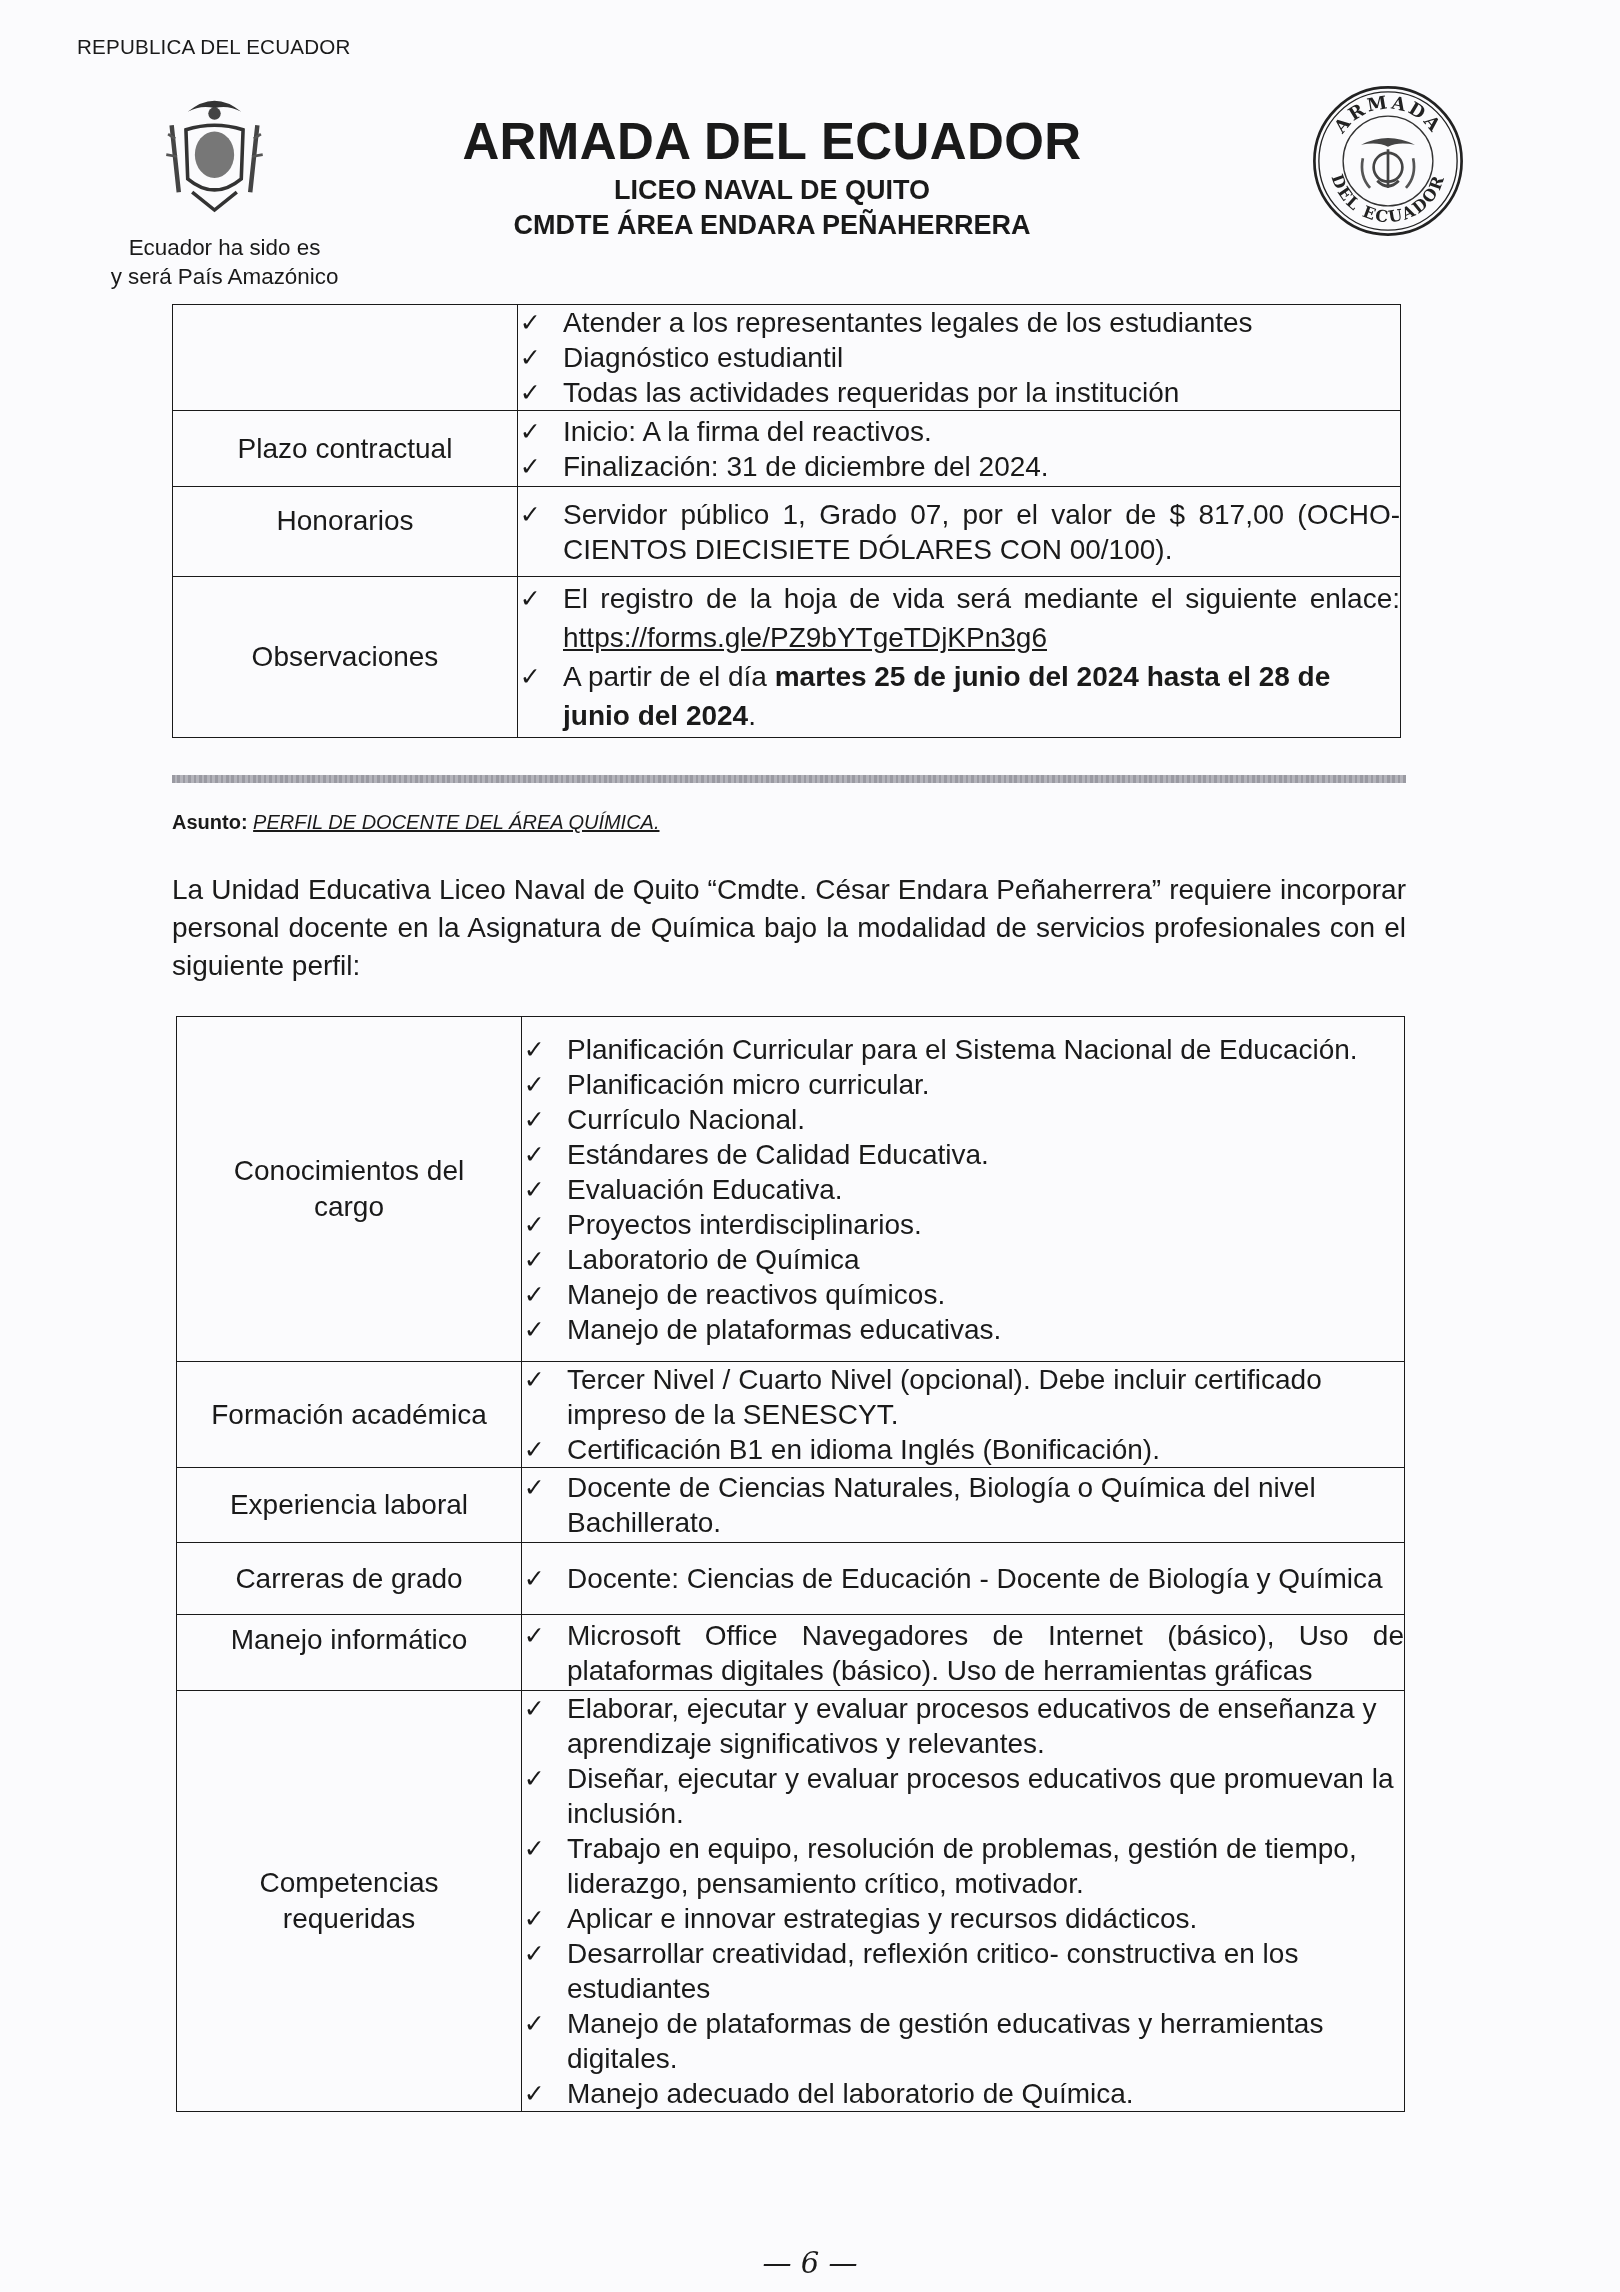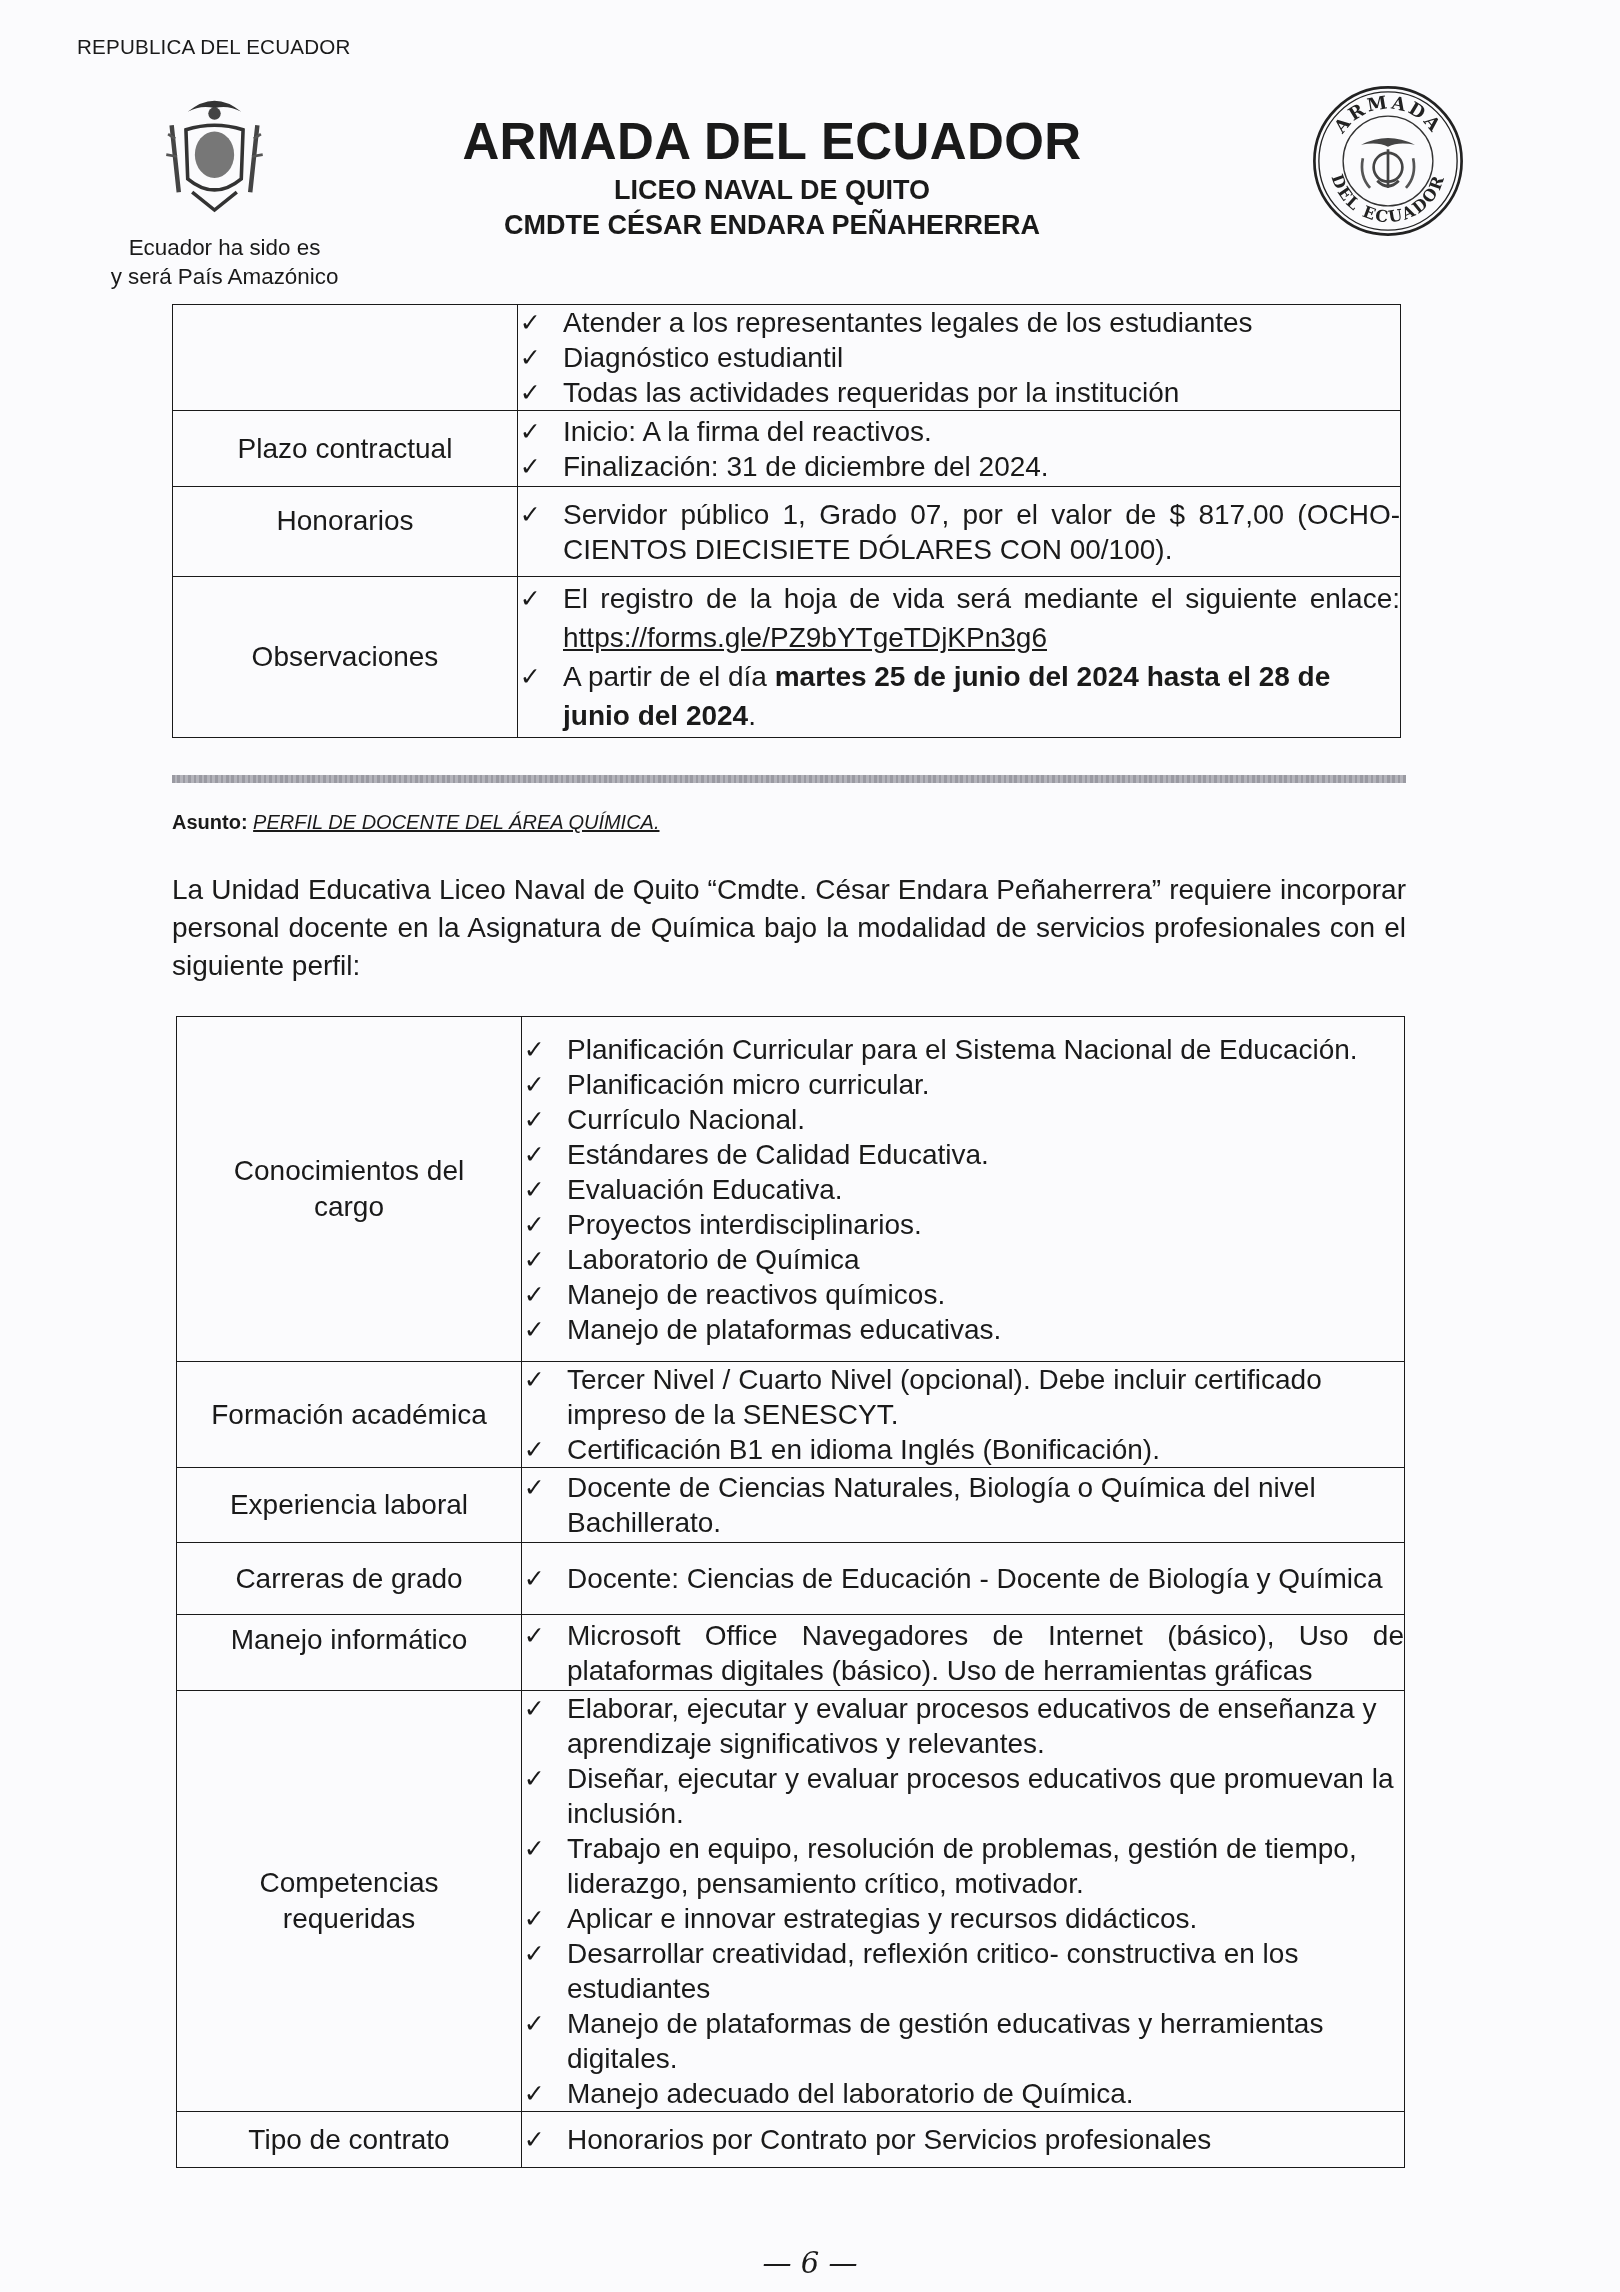--- a/index.html
+++ b/index.html
@@ -54,21 +54,21 @@
   <path d="M45 120 L70 140 L95 120" stroke="#333" stroke-width="4" fill="none"></path>
 </svg>
 
 <div class="abs amazon">
   <div>Ecuador ha sido es</div>
   <div>y será País Amazónico</div>
 </div>
 
 <div class="abs main-title"><span>ARMADA DEL ECUADOR</span></div>
 <div class="abs sub1"><span>LICEO NAVAL DE QUITO</span></div>
-<div class="abs sub2"><span>CMDTE CÉSAR ENDARA PEÑAHERRERA</span></div>
+<div class="abs sub2"><span>CMDTE ÁREA ENDARA PEÑAHERRERA</span></div>
 
 <svg class="abs seal" viewBox="0 0 176 176">
   <defs>
     <path id="arcTop" d="M30 88 A58 58 0 0 1 146 88"></path>
     <path id="arcBot" d="M24 92 A64 64 0 0 0 152 92"></path>
   </defs>
   <circle cx="88" cy="88" r="82" fill="none" stroke="#222" stroke-width="3"></circle>
   <circle cx="88" cy="88" r="77" fill="none" stroke="#222" stroke-width="1.5"></circle>
   <circle cx="88" cy="88" r="50" fill="none" stroke="#333" stroke-width="1.5"></circle>
   <text font-family="'DejaVu Serif', serif" font-size="20" font-weight="bold" fill="#222" letter-spacing="3">
@@ -199,25 +199,17 @@
         <li><span class="chk">✓</span><span>Elaborar, ejecutar y evaluar procesos educativos de enseñanza y aprendizaje significativos y relevantes.</span></li>
         <li><span class="chk">✓</span><span>Diseñar, ejecutar y evaluar procesos educativos que promuevan la inclusión.</span></li>
         <li><span class="chk">✓</span><span>Trabajo en equipo, resolución de problemas, gestión de tiempo, liderazgo, pensamiento crítico, motivador.</span></li>
         <li><span class="chk">✓</span><span>Aplicar e innovar estrategias y recursos didácticos.</span></li>
         <li><span class="chk">✓</span><span>Desarrollar creatividad, reflexión critico- constructiva en los estudiantes</span></li>
         <li><span class="chk">✓</span><span>Manejo de plataformas de gestión educativas y herramientas digitales.</span></li>
         <li><span class="chk">✓</span><span>Manejo adecuado del laboratorio de Química.</span></li>
       </ul>
     </td>
   </tr>
-  <tr style="height:56px;">
-    <td class="label">Tipo de contrato</td>
-    <td class="content">
-      <ul class="checks">
-        <li><span class="chk">✓</span><span>Honorarios por Contrato por Servicios profesionales</span></li>
-      </ul>
-    </td>
-  </tr>
 </tbody>
   </table>
 
 <div class="abs page-num">— 6 —</div>
 
 
 </body></html>

